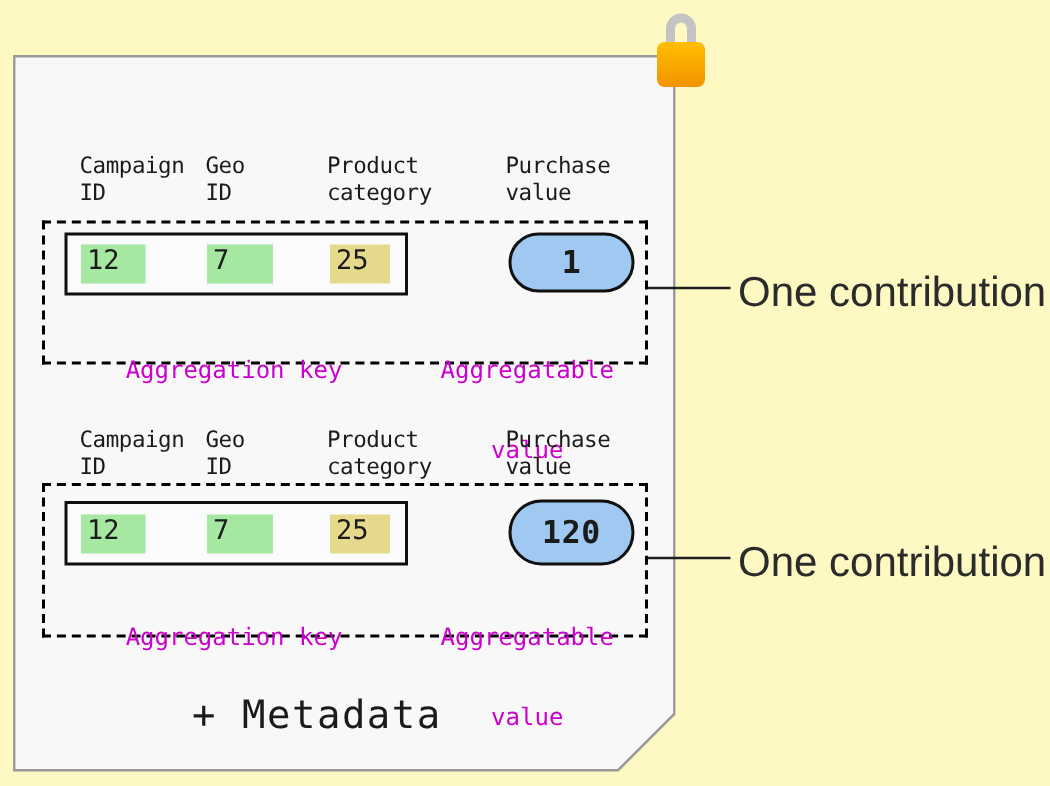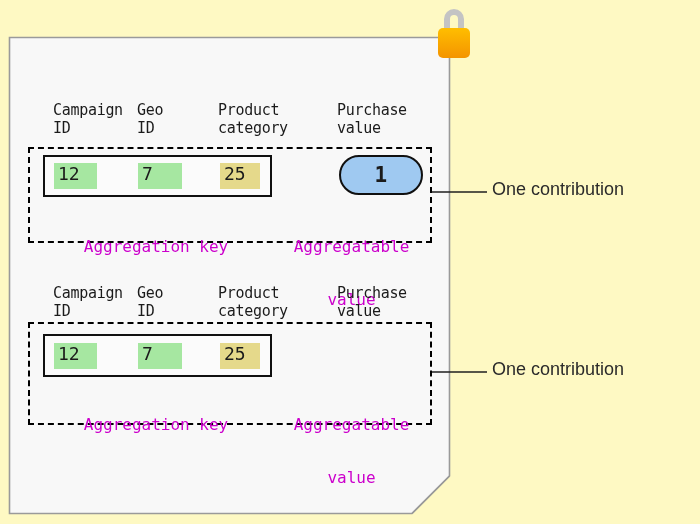--- a/index.html
+++ b/index.html
@@ -24,21 +24,21 @@
   .cell.green{background:var(--cell-green);}
   .cell.yellow{background:var(--cell-yellow);}
   .pill{
     background:var(--pill-blue);border:2px solid #101010;border-radius:24px;
     display:flex;align-items:center;justify-content:center;
     font-weight:bold;font-size:21px;letter-spacing:0.5px;
   }
   .maglabel{color:var(--magenta);font-size:16px;line-height:17.5px;white-space:pre;}
   .maglabel span{display:block;}
   .rightal{text-align:center;}
-  .callout{font-family:"Liberation Sans",sans-serif;font-size:18px;color:#2b2b2b;white-space:nowrap;}
+  .callout{font-family:"Liberation Sans",sans-serif;font-size:28px;color:#2b2b2b;white-space:nowrap;}
   .footer{font-size:26px;letter-spacing:1px;}
 </style>
 </head>
 <body>
 
 <div class="stage">
 
   <svg class="bg" width="700" height="524" viewBox="0 0 700 524">
     <defs>
       <linearGradient id="lockgrad" x1="0" y1="0" x2="0" y2="1">
@@ -130,22 +130,26 @@
     </div>
     <div class="abs cell yellow" style="left:175px;top:7px;width:40px;height:26px">
       <span class="u">25</span>
     </div>
   </div>
 
   <div class="abs maglabel rightal" style="left:43px;top:381px;width:226px">
     <span>Aggregation key</span>
   </div>
 
+  <div class="abs pill" style="left:339px;top:333px;width:84px;height:44px">
+    <span>120</span>
+  </div>
 
   <div class="abs maglabel rightal" style="left:290px;top:381px;width:123px">
     <span>Aggregatable</span>
     <span>value</span>
   </div>
 
   <div class="abs callout" style="left:492px;top:359px">One contribution</div>
 
+  <div class="abs footer" style="left:128px;top:462px">+ Metadata</div>
 
 </div>
 
 </body></html>

